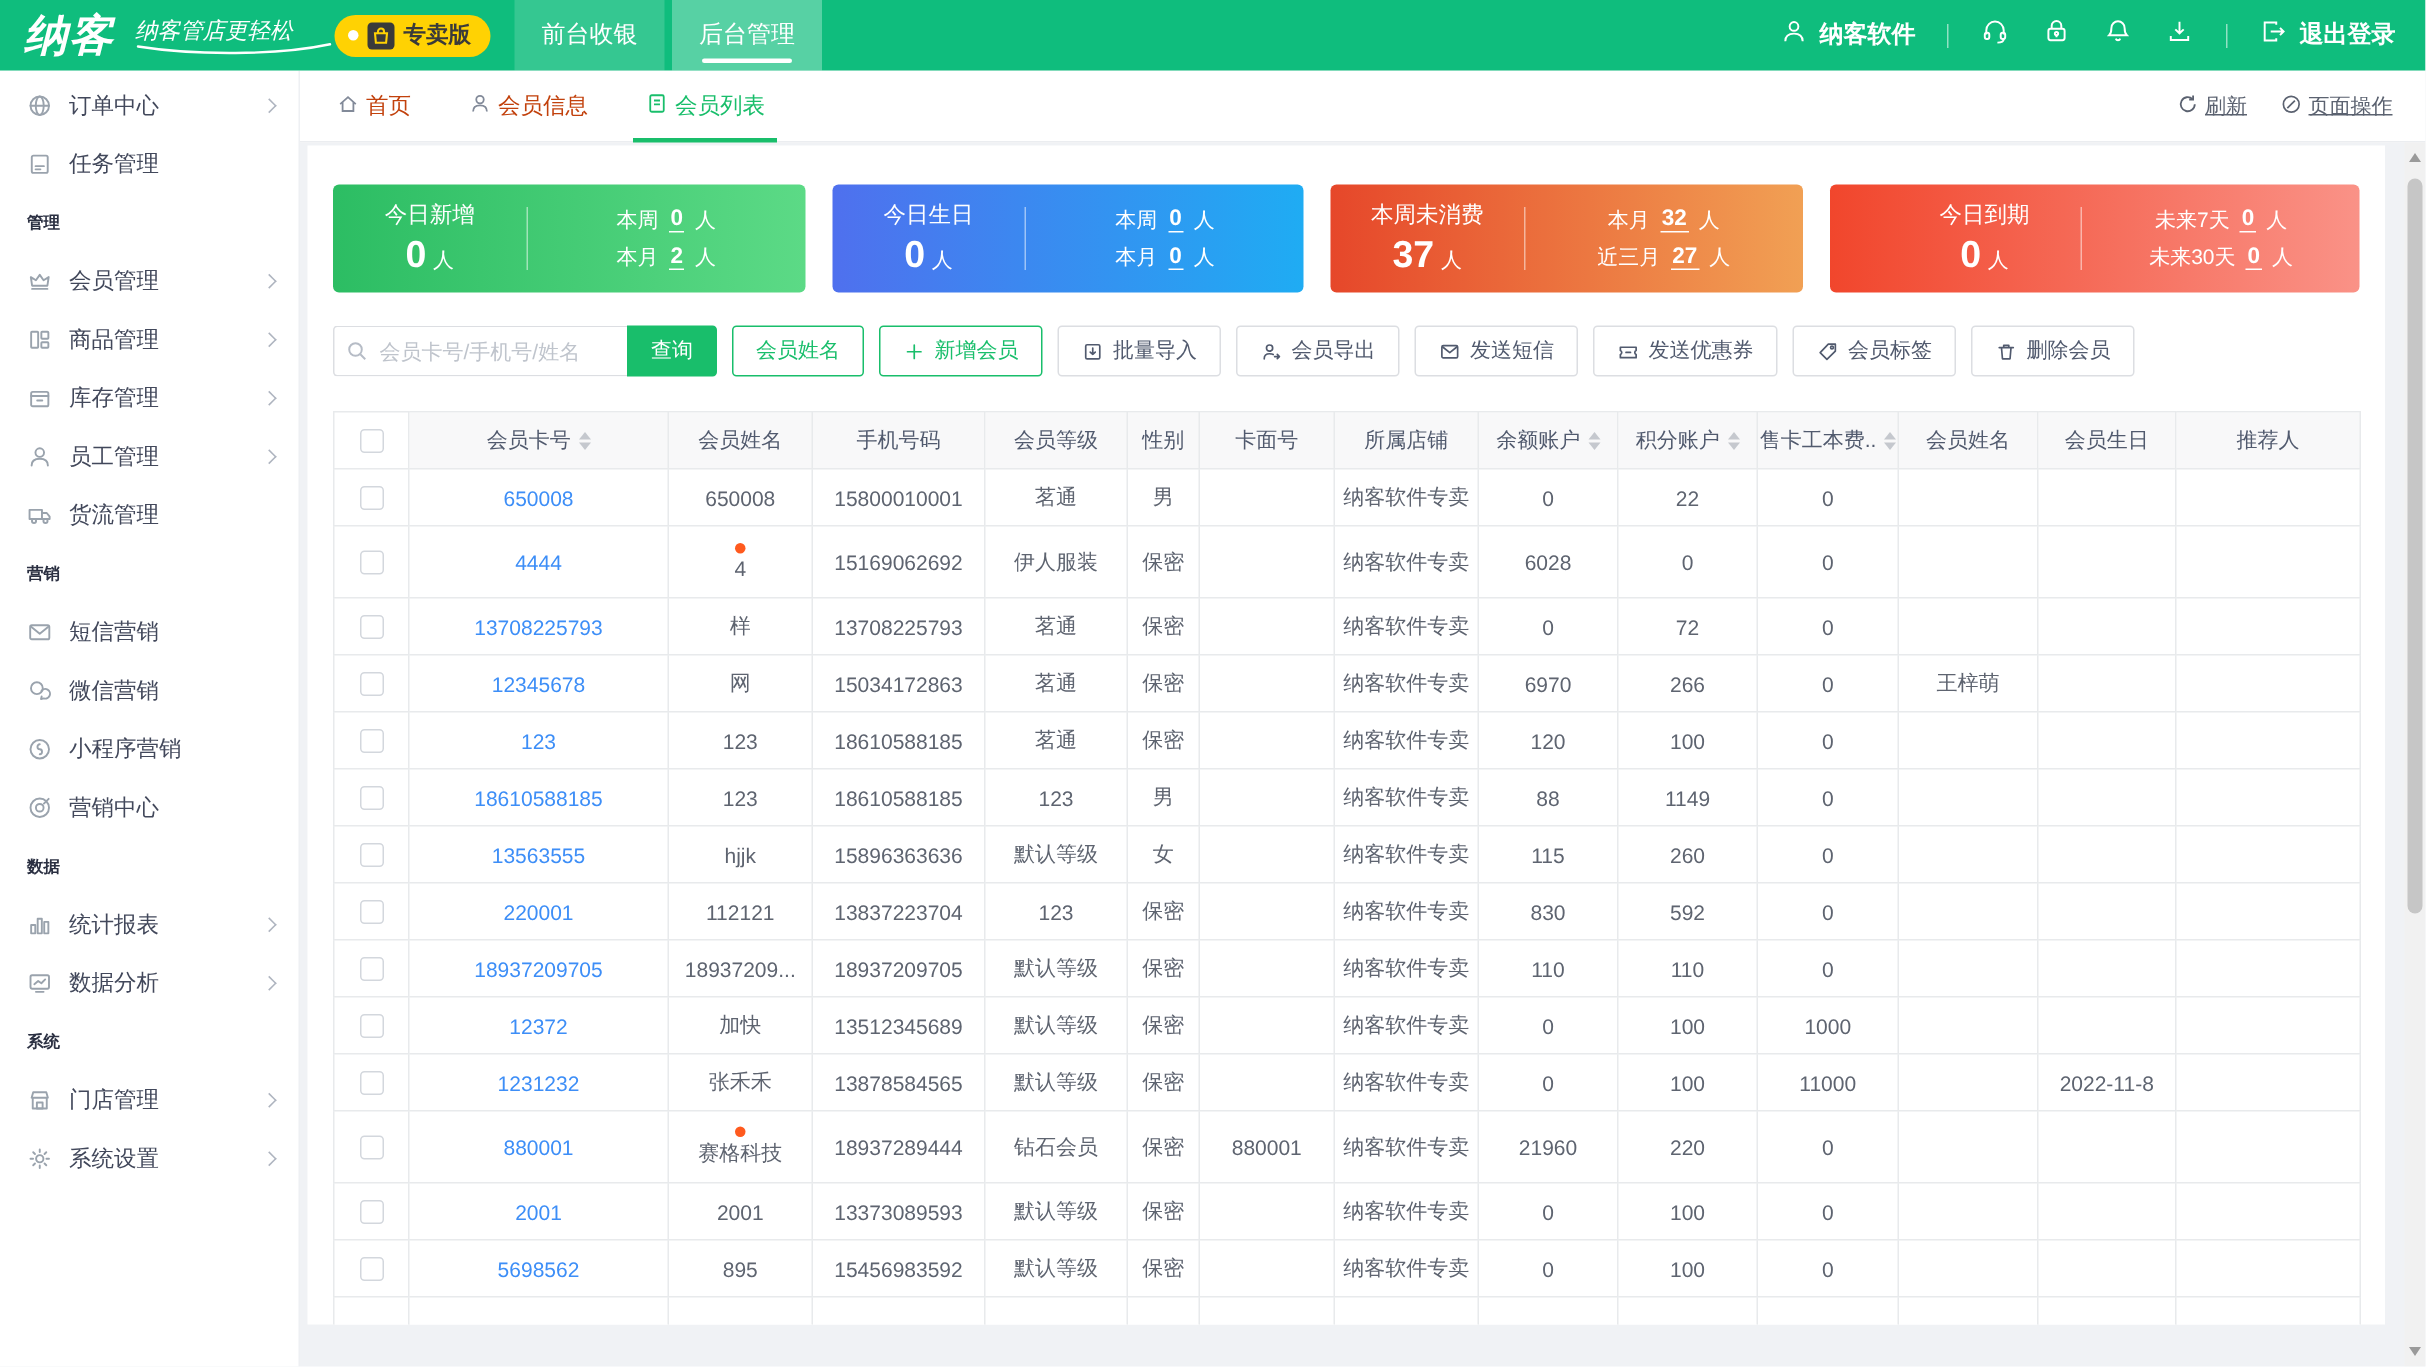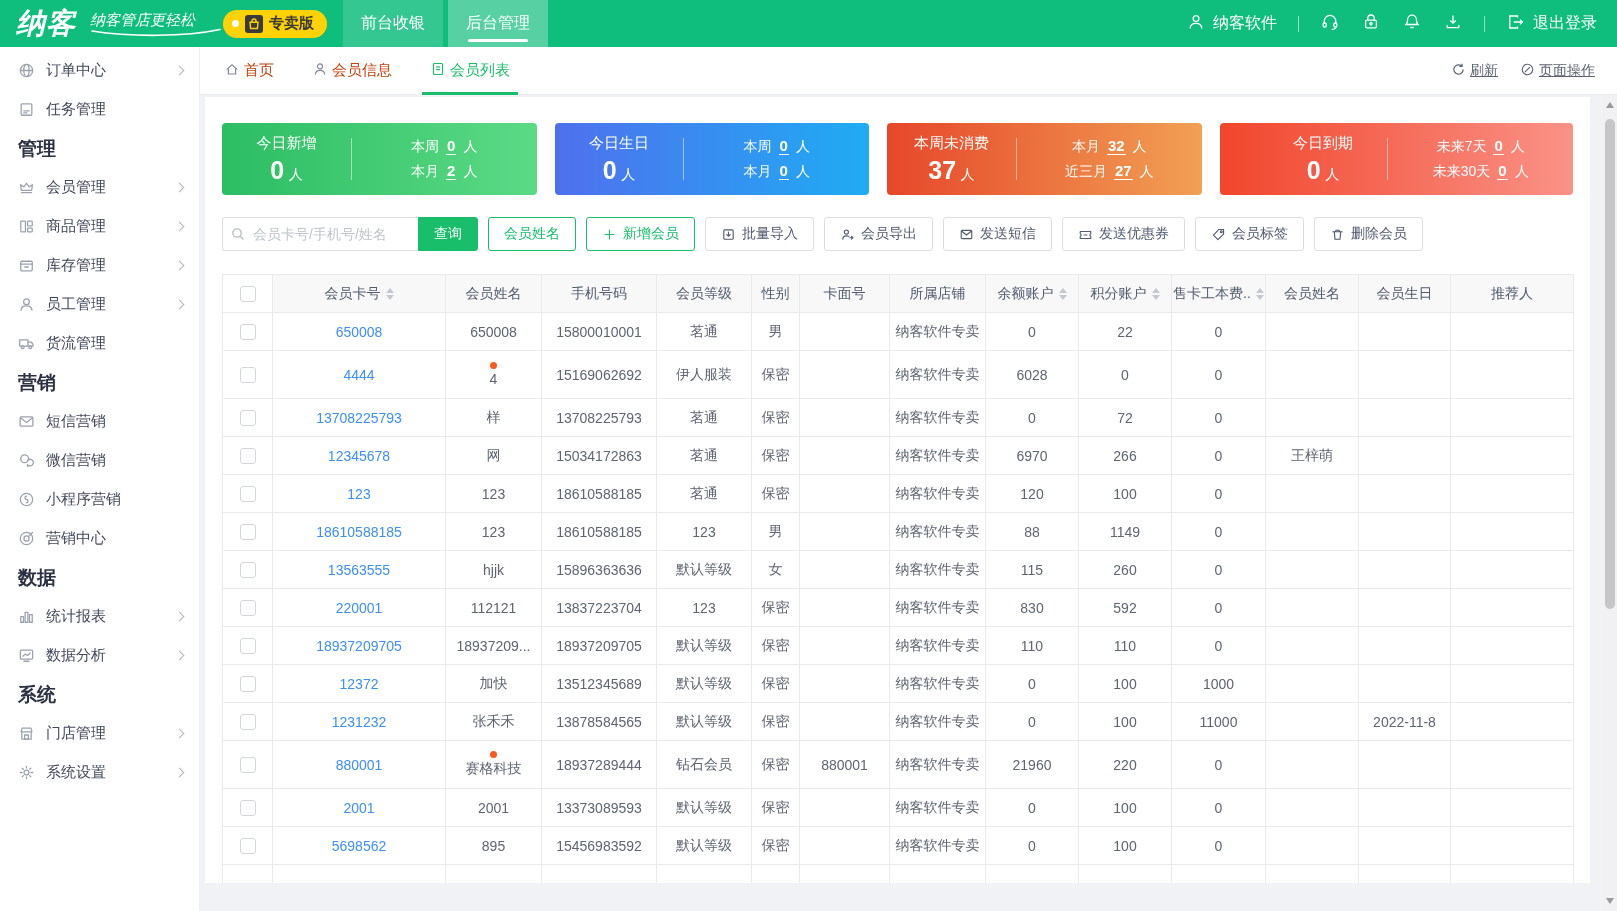--- a/index.html
+++ b/index.html
@@ -14,30 +14,30 @@
   .tagline-wrap svg { position:absolute; left:0; bottom:-2px; }
   .badge { height:28px; background:#ffd203; color:#3a3a3a; border-radius:14px; display:flex; align-items:center;
            gap:6px; padding:0 13px 0 9px; font-size:15px; font-weight:bold; margin-right:16px; position:relative; }
   .badge-dot { width:7px; height:7px; background:#fff; border-radius:50%; }
   .badge-bag { width:18px; height:18px; background:#3a3a3a; border-radius:3px; display:flex; align-items:center; justify-content:center; }
   .nav-tab { height:47px; padding:0 18px; display:flex; align-items:center; font-size:16px; cursor:pointer;
              background:rgba(255,255,255,.16); margin-right:5px; position:relative; }
   .nav-tab.active { background:rgba(255,255,255,.3); }
   .tab-underline { position:absolute; bottom:5px; left:50%; transform:translateX(-50%); width:60px; height:3px; background:#fff; border-radius:2px; }
   .header-right { margin-left:auto; display:flex; align-items:center; gap:21px; margin-right:20px; font-size:16px; }
-  .hr-item { display:flex; align-items:center; gap:7px; cursor:pointer; font-weight:normal; }
+  .hr-item { display:flex; align-items:center; gap:7px; cursor:pointer; font-weight:bold; }
   .hr-div { width:1px; height:16px; background:rgba(255,255,255,.55); }
 
   
   .sidebar { position:absolute; top:47px; left:0; width:200px; height:864px; background:#fff; border-right:1px solid #eef0f3; padding-top:4px; z-index:20; }
   .sb-item { height:39px; display:flex; align-items:center; padding:0 16px 0 18px; font-size:15px; color:#42485b; cursor:pointer; }
   .sb-icon { width:18px; height:18px; margin-right:10px; display:flex; align-items:center; }
   .sb-label { flex:1; }
   .sb-arrow { width:7px; height:7px; border-top:1.6px solid #aeb4bf; border-right:1.6px solid #aeb4bf; transform:rotate(45deg); }
-  .sb-section { height:39px; display:flex; align-items:center; padding-left:18px; font-size:19px; font-weight:bold; color:#2b3042; }
+  .sb-section { height:39px; display:flex; align-items:center; padding-left:18px; font-size:11px; font-weight:bold; color:#2b3042; }
 
   
   .tabbar { position:absolute; top:47px; left:200px; width:1417px; height:48px; background:#fff; border-bottom:1px solid #ebedf0;
             display:flex; align-items:center; padding-left:24px; z-index:10; }
   .bc-tab { display:flex; align-items:center; gap:4px; font-size:15px; color:#c2410c; margin-right:38px; cursor:pointer; height:48px; position:relative; }
   .bc-tab.active { color:#19be6b; }
   .bc-tab.active::after { content:""; position:absolute; left:-8px; right:-8px; bottom:0; height:3px; background:#19be6b; }
   .tabbar-right { margin-left:auto; display:flex; align-items:center; gap:22px; margin-right:22px; font-size:14px; color:#5b6270;text-decoration:underline; }
   .tabbar-right .hr-item { font-weight:normal; gap:4px; }
 

